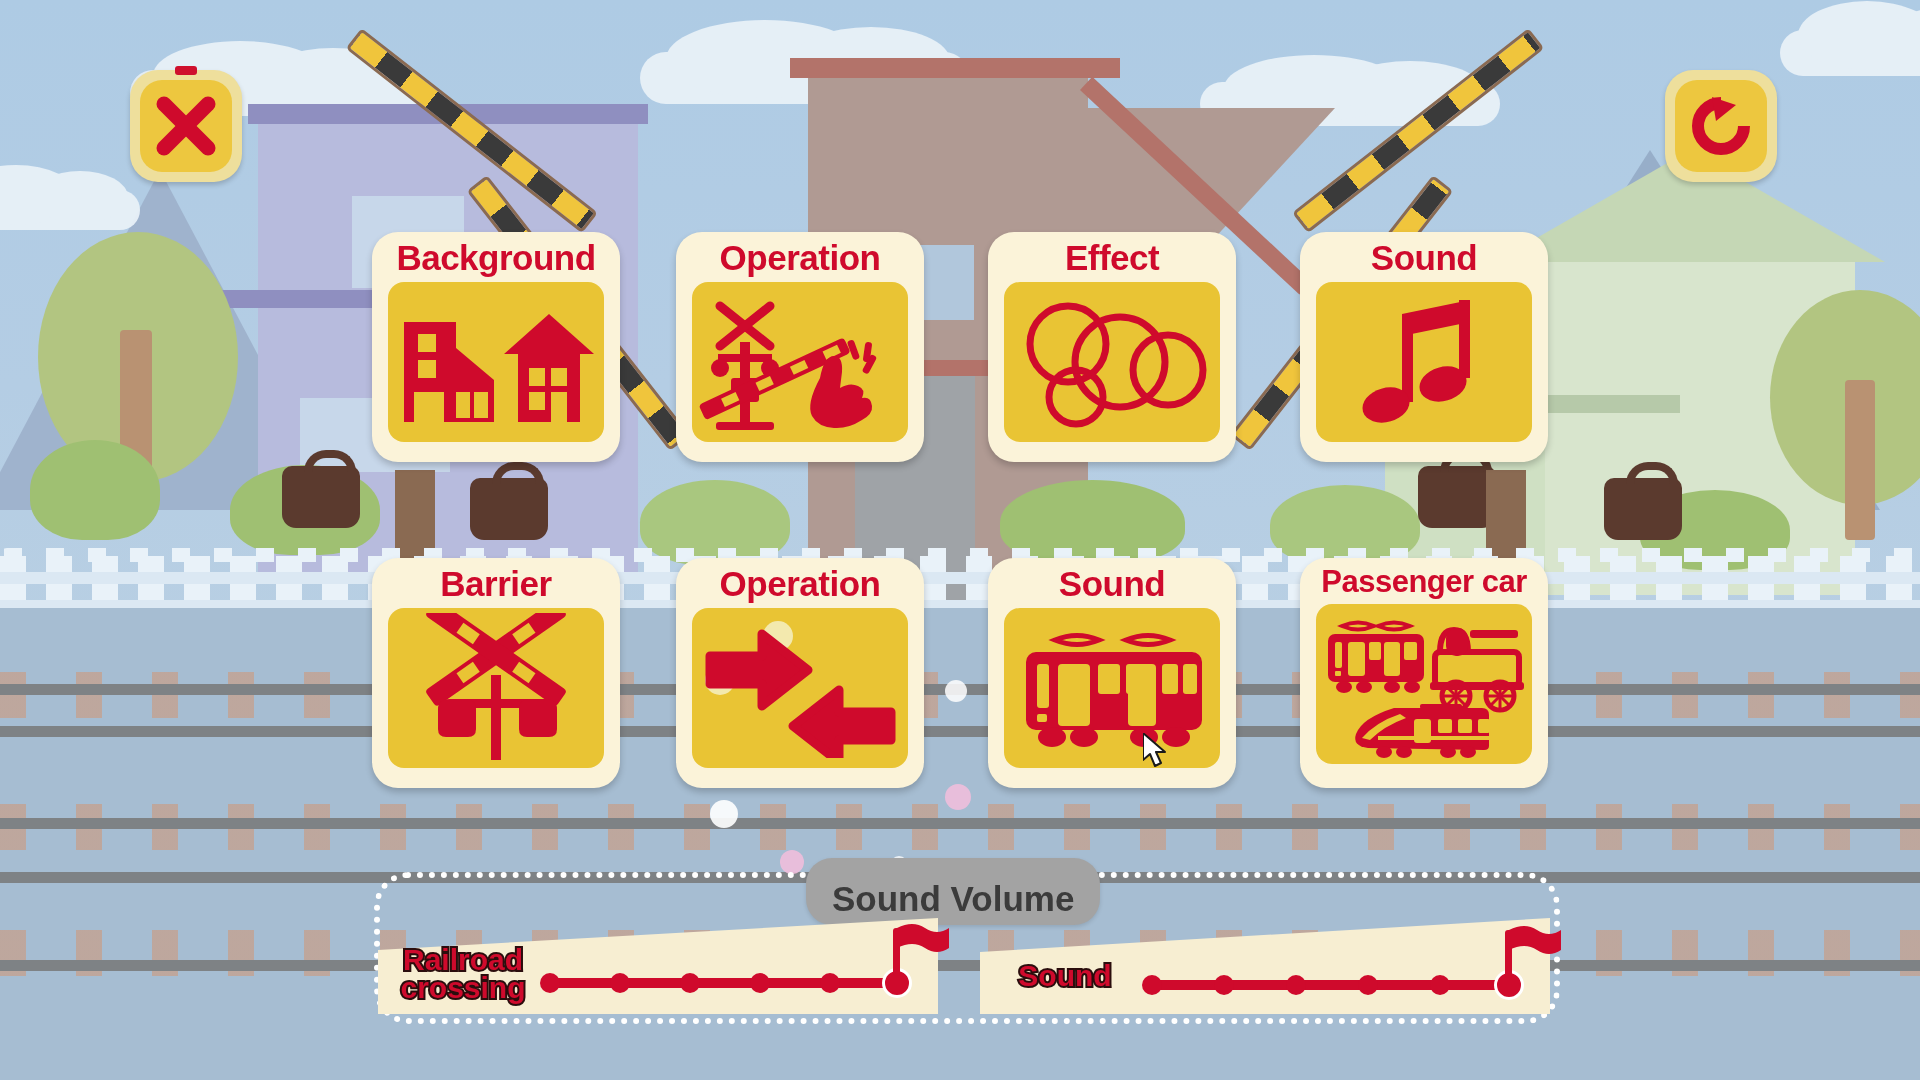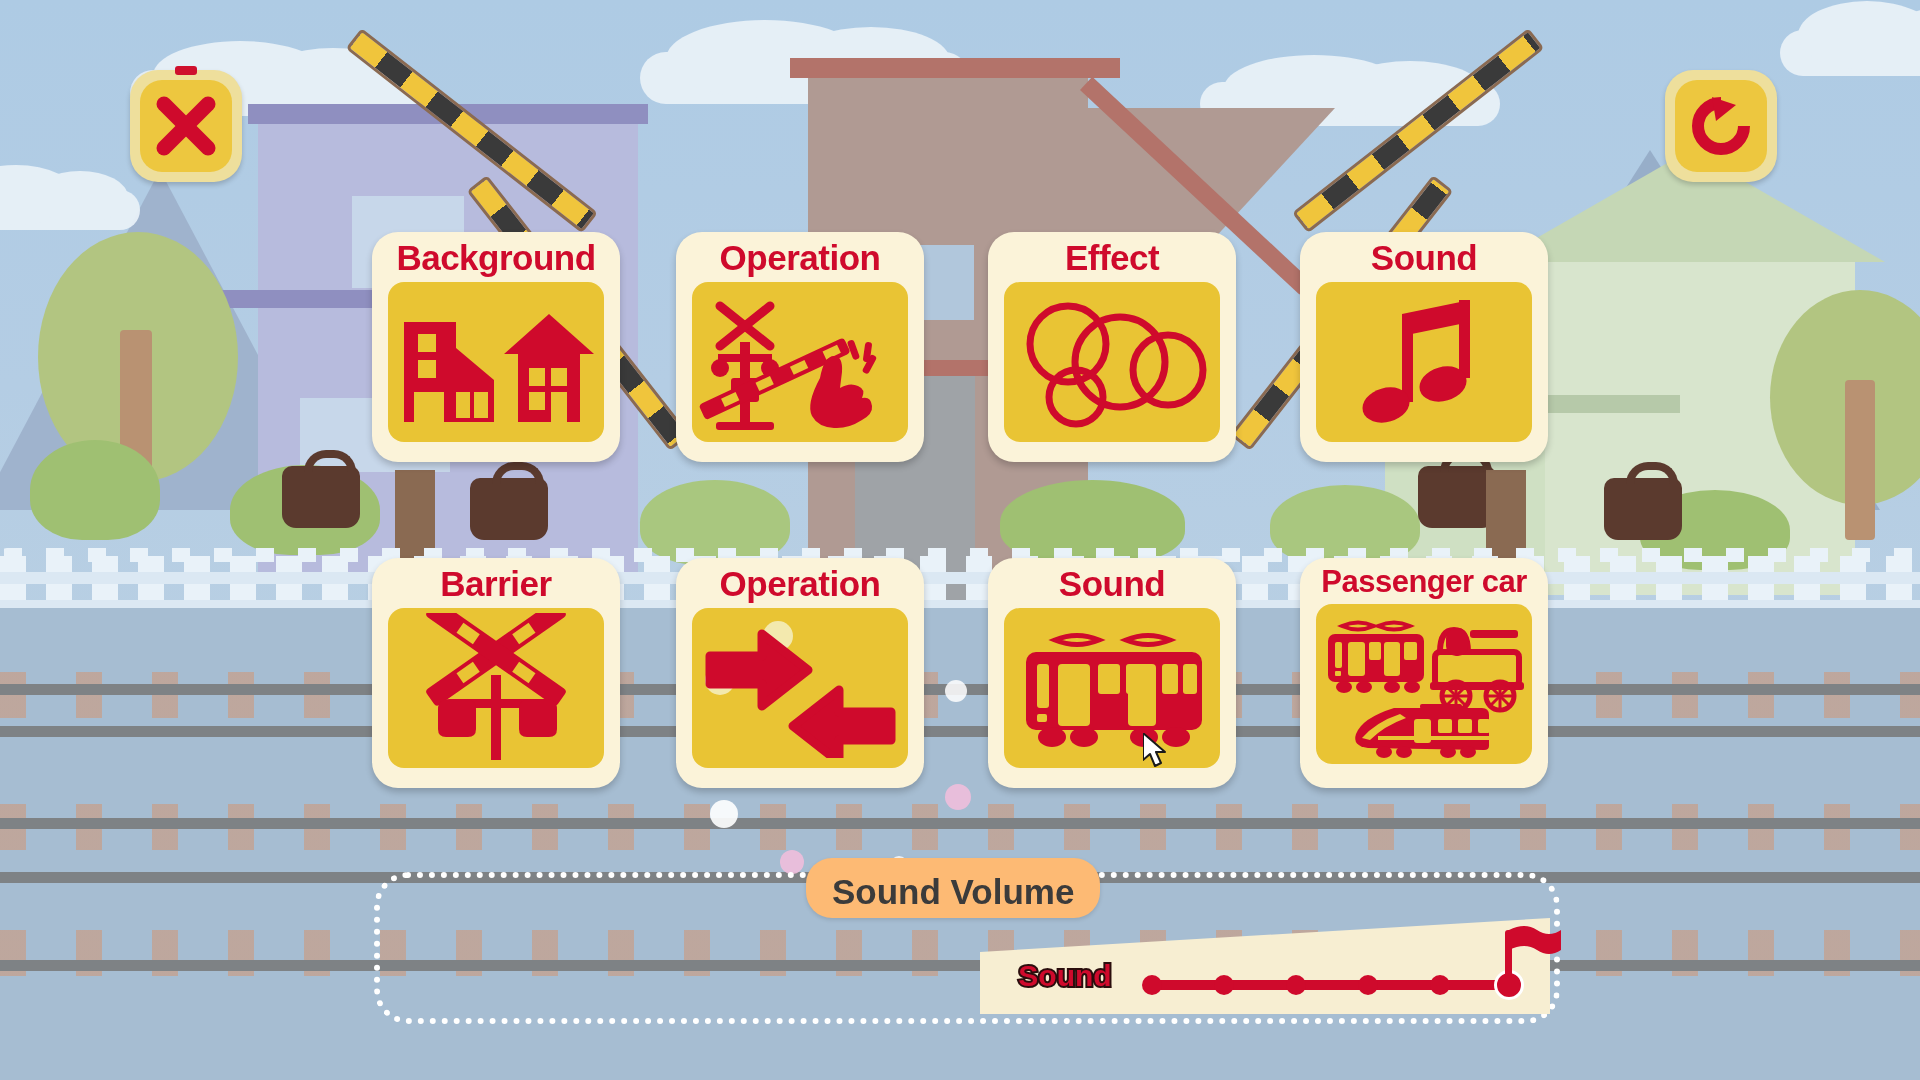--- a/index.html
+++ b/index.html
@@ -109,23 +109,23 @@
   }
   .tile .icon-box svg { display: block; }
 
   
   .vol-panel {
     position: absolute; left: 374px; top: 872px; width: 1186px; height: 152px;
     border: 6px dotted #ffffff; border-radius: 34px;
   }
   .vol-title {
     position: absolute; left: 806px; top: 858px;
-    background: #fdba74; color: #3b3b3b;
+    background: #a3a3a3; color: #3b3b3b;
     font-size: 35px; font-weight: bold;
-    padding: 14px 26px 6px; border-radius: 26px;
+    padding: 21px 26px 6px; border-radius: 26px;
     box-shadow: 0 2px 4px rgba(0,0,0,.12);
     white-space: nowrap;
   }
   .slider-wrap { position: absolute; }
   .wedge { position: absolute; background: #f7eed2; }
   .slider-label {
     position: absolute; color: #cf0a2c; font-weight: bold; font-size: 30px;
     line-height: 0.94; text-align: center;
     -webkit-text-stroke: 4px #2b0d0d; paint-order: stroke fill;
     white-space: pre-line;
@@ -467,20 +467,36 @@
             <ellipse cx="146" cy="142" rx="8" ry="6"></ellipse>
           </g>
         </svg>
       </div>
     </div>
   </div>
 
   <div class="vol-panel"></div>
   <div class="vol-title">Sound Volume</div>
 
+  <div class="slider-wrap" style="left:378px;top:918px;width:560px;height:96px;">
+    <div class="wedge" style="left:0;top:0;width:560px;height:96px;clip-path:polygon(0 32px,560px 0,560px 96px,0 96px);"></div>
+    <div class="slider-label" style="left:10px;top:28px;width:150px;">Railroad
+crossing</div>
+    <div class="track-line" style="left:168px;top:60px;width:352px;"></div>
+    <div class="stop" style="left:162px;top:55px;"></div>
+    <div class="stop" style="left:232px;top:55px;"></div>
+    <div class="stop" style="left:302px;top:55px;"></div>
+    <div class="stop" style="left:372px;top:55px;"></div>
+    <div class="stop" style="left:442px;top:55px;"></div>
+    <div class="handle" style="left:504px;top:50px;"></div>
+    <div class="flagpole" style="left:515px;top:10px;height:48px;"></div>
+    <svg width="54" height="36" viewBox="0 0 54 36" style="position:absolute;left:519px;top:6px;">
+      <path d="M0 4 q16 -8 28 0 q12 8 24 0 v20 q-12 8 -24 0 q-12 -8 -28 0 z" fill="#cf0a2c"></path>
+    </svg>
+  </div>
 
   <div class="slider-wrap" style="left:980px;top:918px;width:570px;height:96px;">
     <div class="wedge" style="left:0;top:0;width:570px;height:96px;clip-path:polygon(0 34px,570px 0,570px 96px,0 96px);"></div>
     <div class="slider-label" style="left:20px;top:44px;width:130px;">Sound</div>
     <div class="track-line" style="left:168px;top:62px;width:362px;"></div>
     <div class="stop" style="left:162px;top:57px;"></div>
     <div class="stop" style="left:234px;top:57px;"></div>
     <div class="stop" style="left:306px;top:57px;"></div>
     <div class="stop" style="left:378px;top:57px;"></div>
     <div class="stop" style="left:450px;top:57px;"></div>

